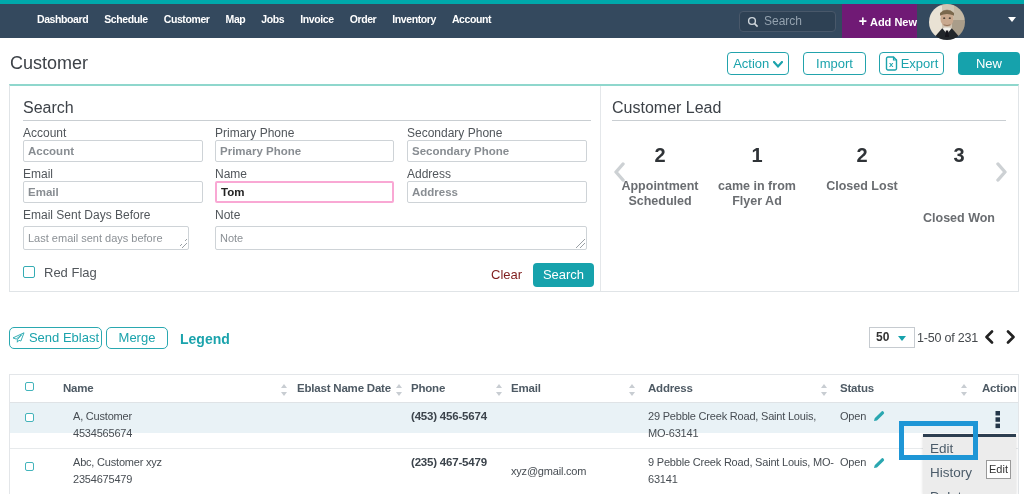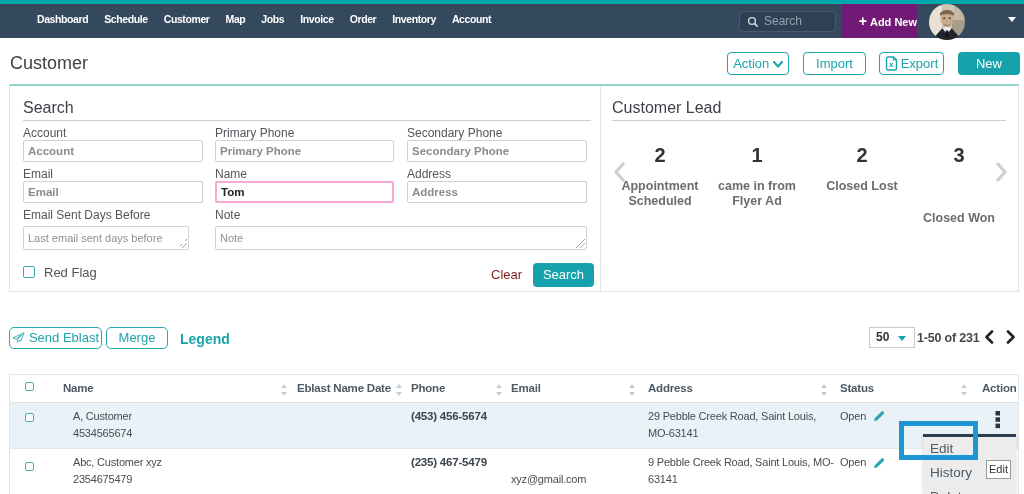--- a/index.html
+++ b/index.html
@@ -60,29 +60,29 @@
 .leadlbl { position:absolute; width:110px; text-align:center; font-size:12.5px; font-weight:bold; color:#6a6d71; line-height:15px; }
 
 
 .tbtn { position:absolute; height:22px; border:1px solid #2aa8b0; border-radius:5px;
   color:#1ba3ac; font-size:13px; background:#fff; text-align:center; line-height:20px; }
 #legend { position:absolute; left:180px; top:331px; font-size:14px; font-weight:bold; color:#1ba3ac; }
 #pgsel { position:absolute; left:869px; top:327px; width:46px; height:21px; border:1px solid #c6cbd0;
   background:#fff; font-size:12px; font-weight:bold; color:#333; line-height:19px; padding-left:6px; }
 #pgsel i { position:absolute; right:8px; top:8px; width:0; height:0; border-left:4px solid transparent;
   border-right:4px solid transparent; border-top:5px solid #16a2ac; }
-#pgtext { position:absolute; left:917px; top:331px; font-size:12.5px; letter-spacing:-0.2px; color:#45494d;font-weight:bold; }
+#pgtext { position:absolute; left:917px; top:331px; font-size:12.5px; letter-spacing:-0.2px; color:#45494d; }
 
 
 #tbl { position:absolute; left:9px; top:374px; width:1010px; height:120px;
   border-top:1px solid #e3e6e9; border-left:1px solid #e3e6e9; border-right:1px solid #e3e6e9; }
 #thead { position:absolute; left:0; top:0; width:1008px; height:28px; border-bottom:1px solid #dfe3e6; background:#fff; }
 .th { position:absolute; top:7px; font-size:11.5px; letter-spacing:-0.2px; font-weight:bold; color:#4e5a64; }
 .sort { position:absolute; top:7px; width:8px; height:16px; }
-#row1 { position:absolute; left:0; top:28px; width:1008px; height:45px; background:#e9f2f6; }
+#row1 { position:absolute; left:0; top:28px; width:1008px; height:30px; background:#e9f2f6; }
 #row2 { position:absolute; left:0; top:73px; width:1008px; height:47px; background:#fff; border-top:1px solid #e7eaec; }
 .cbx { position:absolute; width:9px; height:9px; border:1.5px solid #43b4bb; border-radius:2px; background:#fff; }
 .cell { position:absolute; font-size:11px; letter-spacing:-0.2px; color:#474d53; line-height:17px; }
 .phone { font-weight:bold; font-size:11.5px; color:#3c444c; }
 
 
 #kebab1 { position:absolute; left:995px; top:411px; }
 #ddmenu { position:absolute; left:923px; top:434px; width:93px; height:60px;
   background:#ececec; border-top:3px solid #2c3e50; box-shadow:0 1px 3px rgba(0,0,0,0.15); }
 #ddmenu div { padding-left:7px; font-size:13.5px; color:#4b5b69; height:24px; line-height:24px; }
@@ -250,21 +250,21 @@
     <div class="cell" style="left:638px; top:5px;">29 Pebble Creek Road, Saint Louis,<br>MO-63141</div>
     <div class="cell" style="left:830px; top:5px;">Open</div>
     <svg class="abs" style="left:862px; top:6px;" width="14" height="14" viewBox="0 0 14 14">
         <path d="M2 12 L2.7 9.3 L9.3 2.7 A1.6 1.6 0 0 1 11.6 2.7 A1.6 1.6 0 0 1 11.6 5 L5 11.5 Z" fill="#2aa7b0"></path>
       </svg>
   </div>
   <div id="row2">
     <div class="cbx" style="left:15px; top:13px;"></div>
     <div class="cell" style="left:63px; top:5px;">Abc, Customer xyz<br>2354675479</div>
     <div class="cell phone" style="left:401px; top:5px;">(235) 467-5479</div>
-    <div class="cell" style="left:501px; top:22px;">xyz@gmail.com</div>
+    <div class="cell" style="left:501px; top:14px;">xyz@gmail.com</div>
     <div class="cell" style="left:638px; top:5px;">9 Pebble Creek Road, Saint Louis, MO-<br>63141</div>
     <div class="cell" style="left:830px; top:5px;">Open</div>
     <svg class="abs" style="left:862px; top:7px;" width="14" height="14" viewBox="0 0 14 14">
         <path d="M2 12 L2.7 9.3 L9.3 2.7 A1.6 1.6 0 0 1 11.6 2.7 A1.6 1.6 0 0 1 11.6 5 L5 11.5 Z" fill="#2aa7b0"></path>
       </svg>
   </div>
 </div>
 
 <svg id="kebab1" width="6" height="18" viewBox="0 0 6 18">
     <rect x="0.5" y="0" width="4.5" height="4.5" fill="#243749"></rect>

